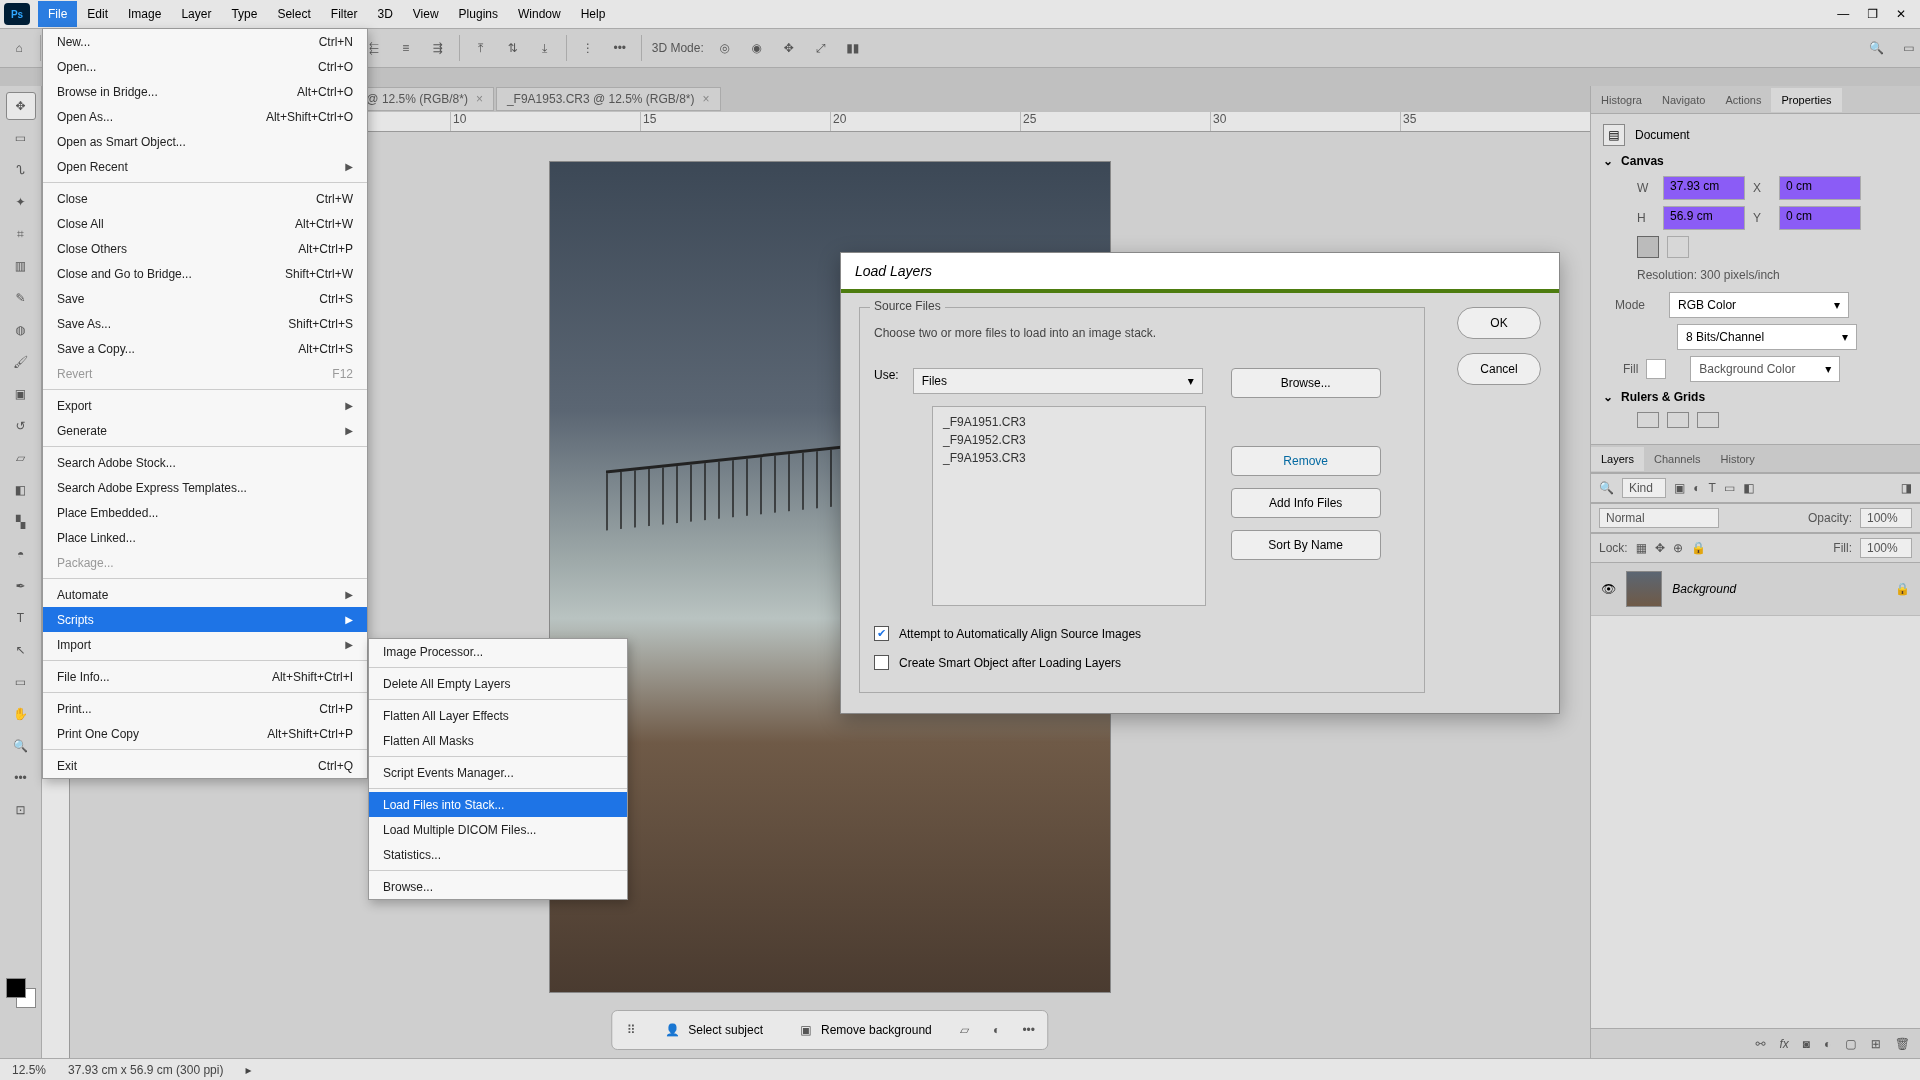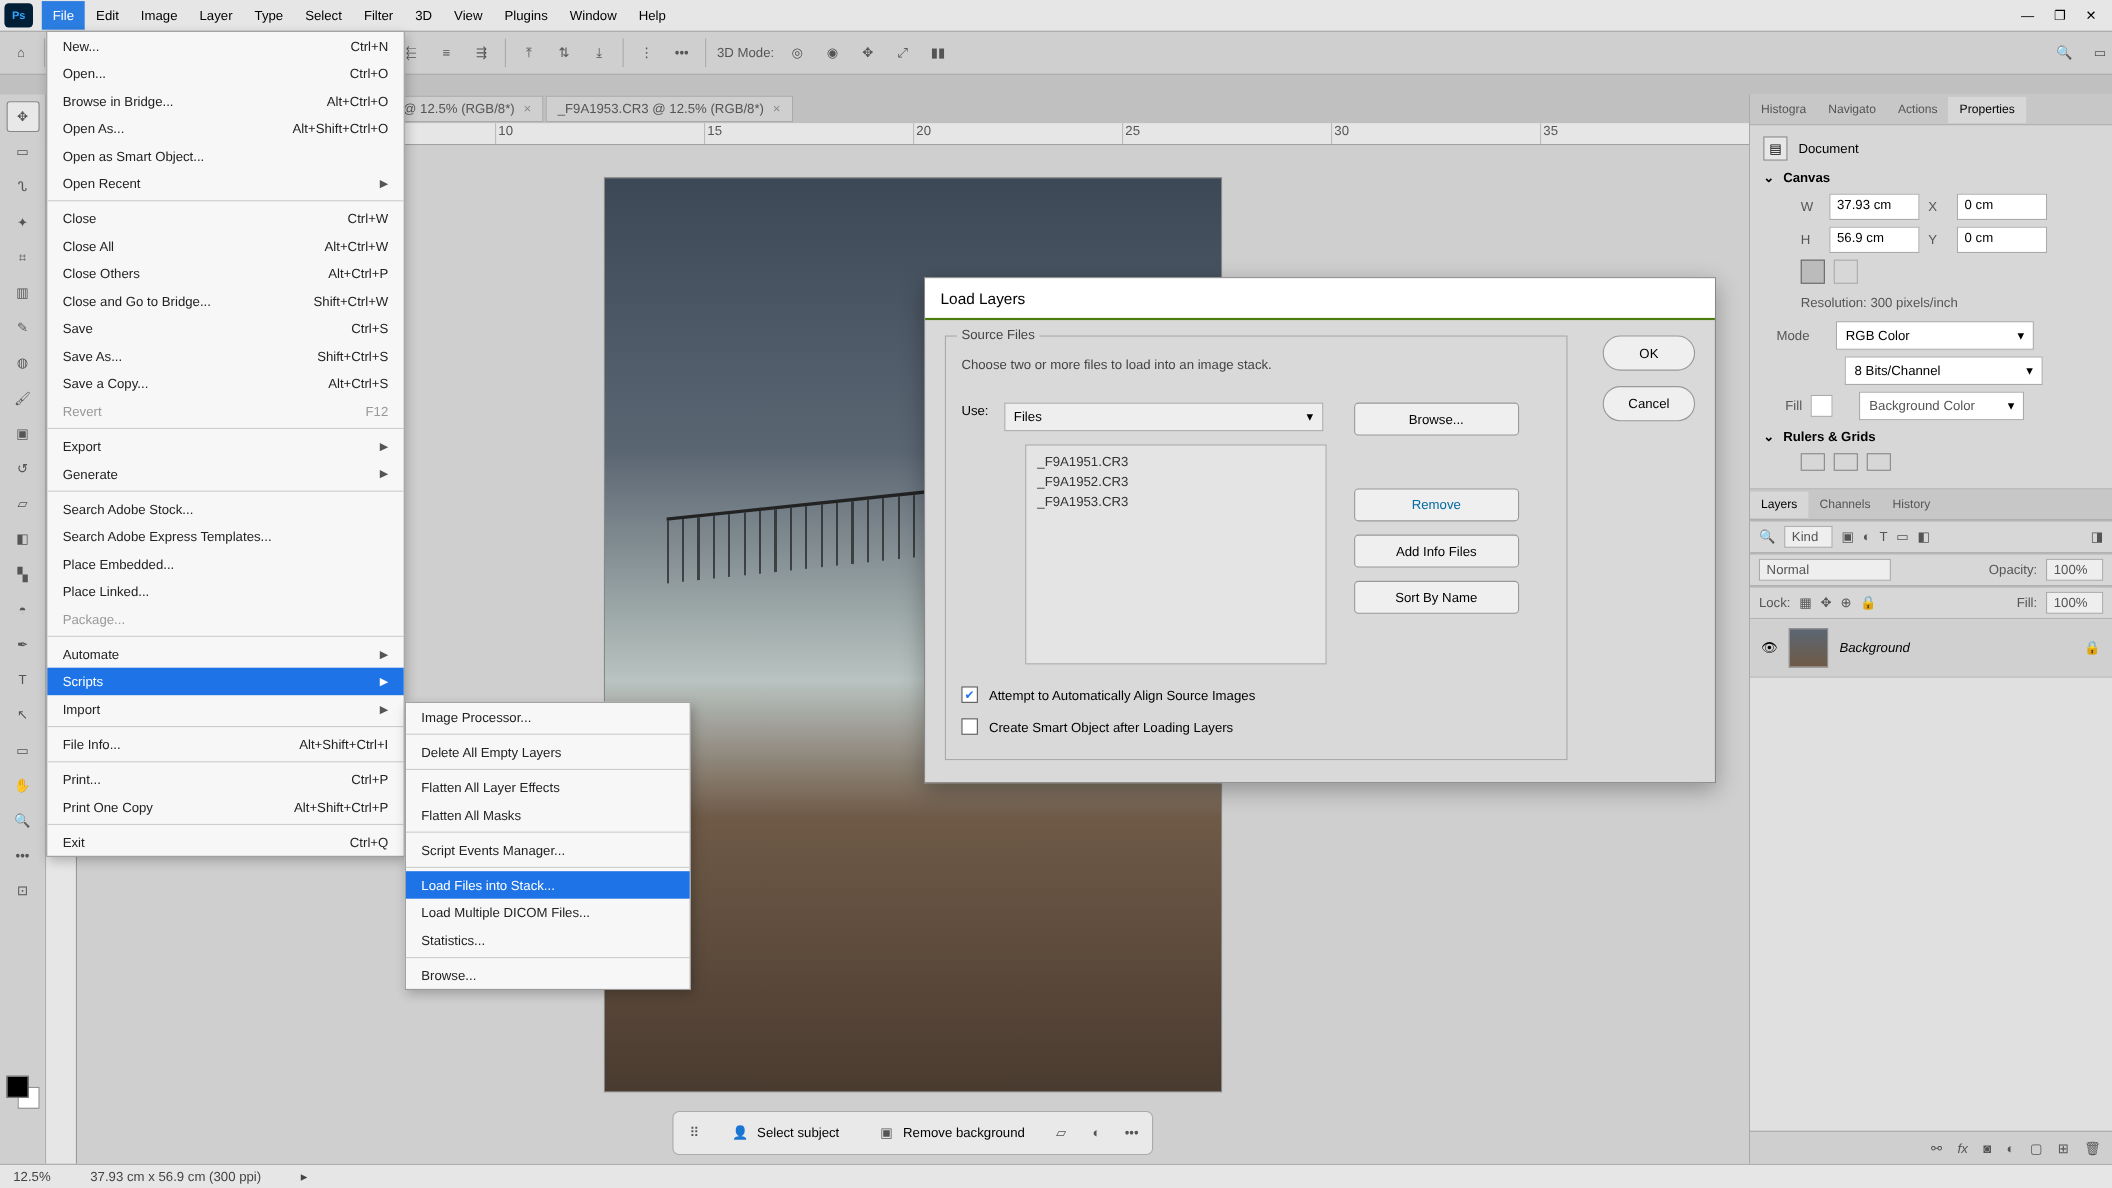--- a/index.html
+++ b/index.html
@@ -55,21 +55,21 @@
 .dropdown .row.highlight { background: #1e74e6; color: #fff; }
 .dropdown .row .arrow { color: #555; font-size: 10px; }
 .dropdown .row.highlight .arrow { color: #fff; }
 .dropdown hr { border: none; border-top: 1px solid #ccc; margin: 3px 0; }
 
 #filemenu { left: 42px; top: 28px; width: 326px; }
 #scriptsmenu { left: 368px; top: 638px; width: 260px; }
 
 
 .dialog { position: absolute; left: 840px; top: 252px; width: 720px; background: #d9d9d9; border: 1px solid #888; box-shadow: 0 6px 20px rgba(0,0,0,.3); }
-.dialog .titlebar { background: #fff; padding: 10px 14px; font-size: 14px; border-bottom: 2px solid #4d7c0f; }
+.dialog .titlebar { background: #fff; padding: 10px 14px; font-size: 14px; border-bottom: 4px solid #4d7c0f; font-style: italic; }
 .dialog .body { padding: 14px 18px 20px 18px; display: flex; gap: 32px; }
 .dialog .group { border: 1px solid #aaa; padding: 18px 14px 22px 14px; position: relative; flex: 1; }
 .dialog .group .legend { position: absolute; top: -9px; left: 10px; background: #d9d9d9; padding: 0 4px; font-size: 12px; color: #444; }
 .dialog .hint { color: #444; margin-bottom: 28px; }
 .dialog .use-row { display: flex; align-items: flex-start; gap: 14px; margin-bottom: 18px; }
 .dialog .select { width: 290px; height: 26px; background: #eee; border: 1px solid #aaa; padding: 3px 8px; display: flex; align-items: center; justify-content: space-between; }
 .dialog .filelist { width: 274px; height: 200px; background: #e4e4e4; border: 1px solid #aaa; margin-left: 58px; padding: 6px 10px; }
 .dialog .filelist div { padding: 2px 0; color: #333; }
 .dialog .sidebtns { display: flex; flex-direction: column; gap: 12px; width: 150px; margin-left: 14px; }
 .dialog .btn { height: 30px; border: 1px solid #999; background: #efefef; border-radius: 4px; display: flex; align-items: center; justify-content: center; }
@@ -82,36 +82,36 @@
 
 
 .rightcol { position: absolute; right: 0; top: 86px; width: 330px; bottom: 22px; background: #cfcfcf; border-left: 1px solid #aaa; display: flex; flex-direction: column; }
 .panel-tabs { height: 28px; display: flex; align-items: center; background: #c7c7c7; border-bottom: 1px solid #aaa; }
 .panel-tabs .tab { padding: 6px 10px; font-size: 11px; color: #555; }
 .panel-tabs .tab.active { background: #d7d7d7; color: #000; }
 .panel { background: #d7d7d7; padding: 10px 12px; border-bottom: 1px solid #aaa; }
 .panel .section-hdr { display: flex; align-items: center; gap: 8px; font-weight: bold; margin: 8px 0; }
 .panel .field-row { display: flex; align-items: center; gap: 8px; margin: 6px 0 6px 34px; }
 .panel .field-row .lab { width: 18px; color: #555; }
-.panel .field-row .inp { width: 82px; height: 24px; border: 1px solid #aaa; background: #ffffff; padding: 2px 6px; }
+.panel .field-row .inp { width: 82px; height: 24px; border: 1px solid #aaa; background: #8b5cf6; padding: 2px 6px; }
 .panel .sel { height: 26px; border: 1px solid #aaa; background: #fff; padding: 3px 8px; display: flex; align-items: center; justify-content: space-between; width: 180px; margin-left: 16px; }
 .panel .muted { color: #555; }
 .layers-panel { flex: 1; display: flex; flex-direction: column; }
 .layers-body { flex: 1; background: #e0e0e0; }
 .layer-row { display: flex; align-items: center; gap: 10px; padding: 8px 10px; border-bottom: 1px solid #bbb; background: #d0d0d0; }
 .layer-row .thumb { width: 36px; height: 36px; background: linear-gradient(#5b6673,#6f5a47); border: 1px solid #888; }
 .layer-row .name { font-style: italic; }
 .layer-row .lock { margin-left: auto; color: #666; }
 .layers-footer { height: 30px; background: #cfcfcf; border-top: 1px solid #aaa; display: flex; align-items: center; justify-content: flex-end; gap: 14px; padding: 0 10px; color: #555; }
 .layers-toolbar { height: 30px; background: #d7d7d7; border-top: 1px solid #aaa; border-bottom: 1px solid #aaa; display: flex; align-items: center; gap: 8px; padding: 0 8px; font-size: 11px; color: #555; }
 .layers-toolbar .sel2 { border: 1px solid #aaa; background: #eee; padding: 2px 12px 2px 6px; }
 .layers-toolbar .sp { flex: 1; }
 
 
-.statusbar { position: absolute; left: 0; right: 0; bottom: 0; height: 22px; background: #e6e6e6; border-top: 1px solid #aaa; display: flex; align-items: center; gap: 36px; padding: 0 12px; font-size: 11px; color: #444; }
+.statusbar { position: absolute; left: 0; right: 0; bottom: 0; height: 22px; background: #e6e6e6; border-top: 1px solid #aaa; display: flex; align-items: center; gap: 22px; padding: 0 12px; font-size: 11px; color: #444; }
 </style>
 </head>
 <body>
 
 <div class="menubar">
   <div class="logo">Ps</div>
   <div class="mi active">File</div>
   <div class="mi">Edit</div>
   <div class="mi">Image</div>
   <div class="mi">Layer</div>

